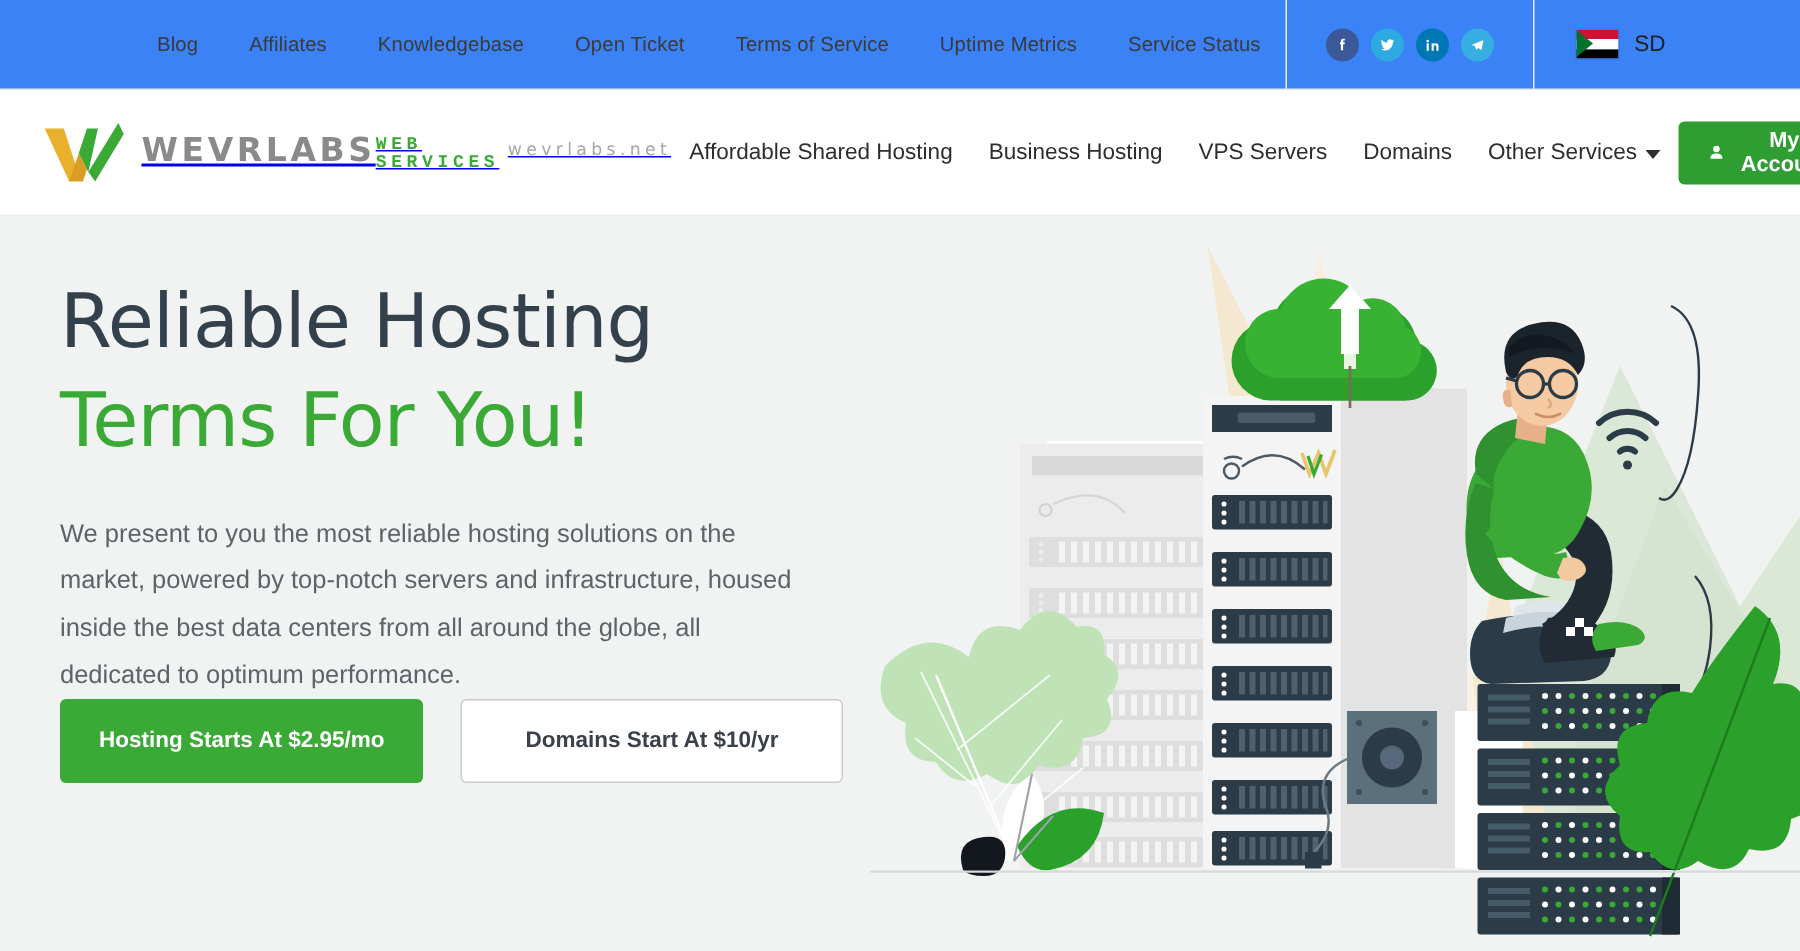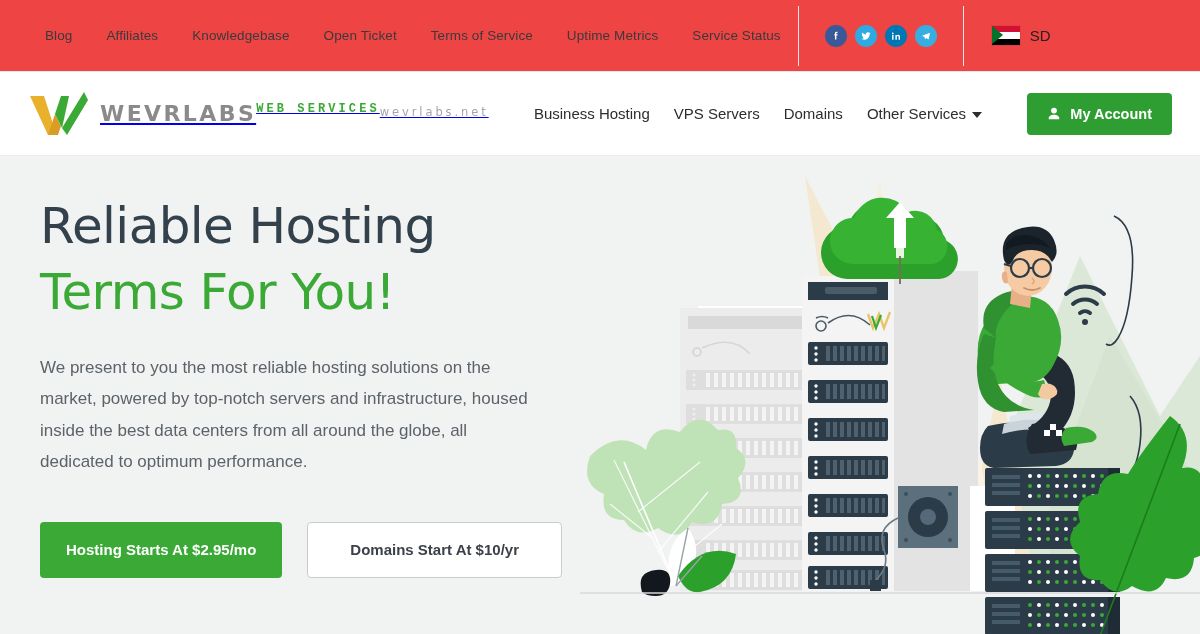--- a/index.html
+++ b/index.html
@@ -6,25 +6,25 @@
   html, body { width:1200px; height:634px; overflow:hidden; }
   body {
     font-family:"Liberation Sans", sans-serif;
     background:#f1f2f2;
     color:#333;
     -webkit-font-smoothing:antialiased;
   }
 
   
   .topbar {
-    height:72px;
-    background:#ef4444;
+    height:60px;
+    background:#3b82f6;
     display:flex;
     align-items:center;
-    justify-content:flex-start;
+    justify-content:center;
     border-bottom:1px solid #e9e9e9;
     position:relative;
   }
   .topnav {
     display:flex;
     align-items:center;
     gap:0px;
     padding-left:28px;
   }
   .topnav a {
@@ -164,21 +164,21 @@
     font-family:"DejaVu Sans", sans-serif;
   }
   .h1 .green { color:#3aa935; display:block; margin-top:10px; }
   .hero-p {
     margin-top:32px;
     font-size:17px;
     line-height:1.85;
     color:#5c6369;
     max-width:500px;
   }
-  .cta-row { margin-top:44px; display:flex; gap:25px; align-items:stretch; }
+  .cta-row { display:flex; gap:25px; align-items:stretch; }
   .btn-primary {
     background:#3aa935;
     color:#fff;
     border:none;
     border-radius:4px;
     padding:0 26px;
     height:56px;
     display:flex; align-items:center; justify-content:center;
     font-size:15px; font-weight:bold;
     cursor:pointer;
@@ -263,20 +263,23 @@
       <path d="M34 38 L56 2 L60 10 L39 45 Z" fill="#3aa935"></path>
     </svg>
     <span class="logo-text">
       <span class="logo-l1">WEVRLABS</span>
       <span class="logo-l2">WEB SERVICES</span>
       <span class="logo-l3">wevrlabs.net</span>
     </span>
   </a>
 
   <nav class="mainnav">
+    <a href="#">
+        <span>Affordable Shared Hosting</span>
+      </a>
     <a href="#">
         <span>Business Hosting</span>
       </a>
     <a href="#">
         <span>VPS Servers</span>
       </a>
     <a href="#">
         <span>Domains</span>
       </a>
     <a href="#">

